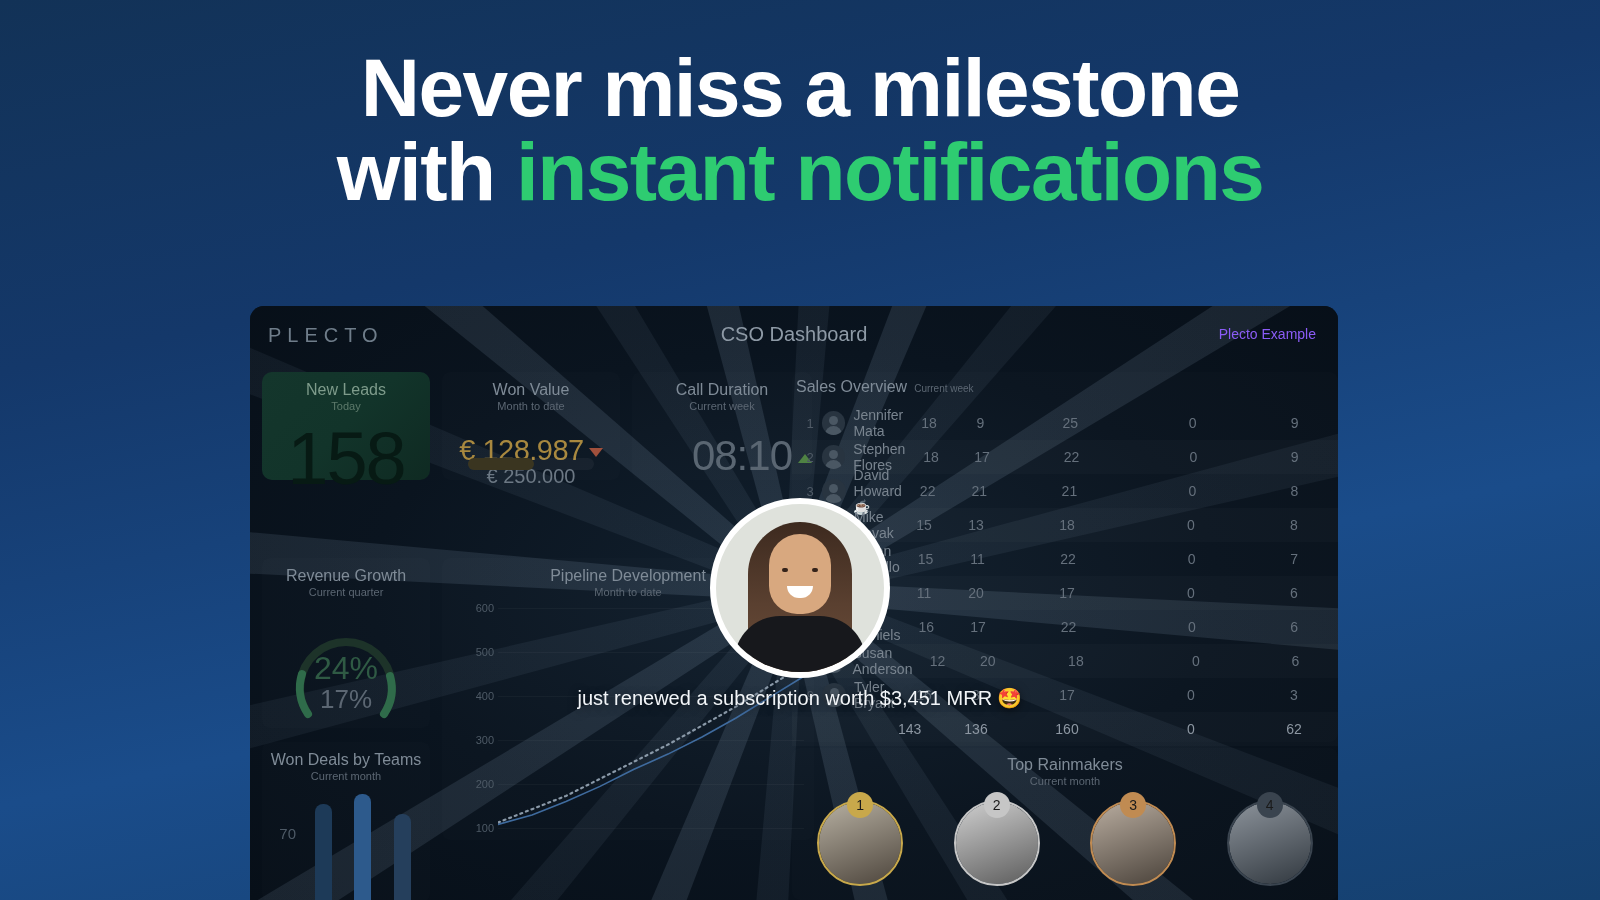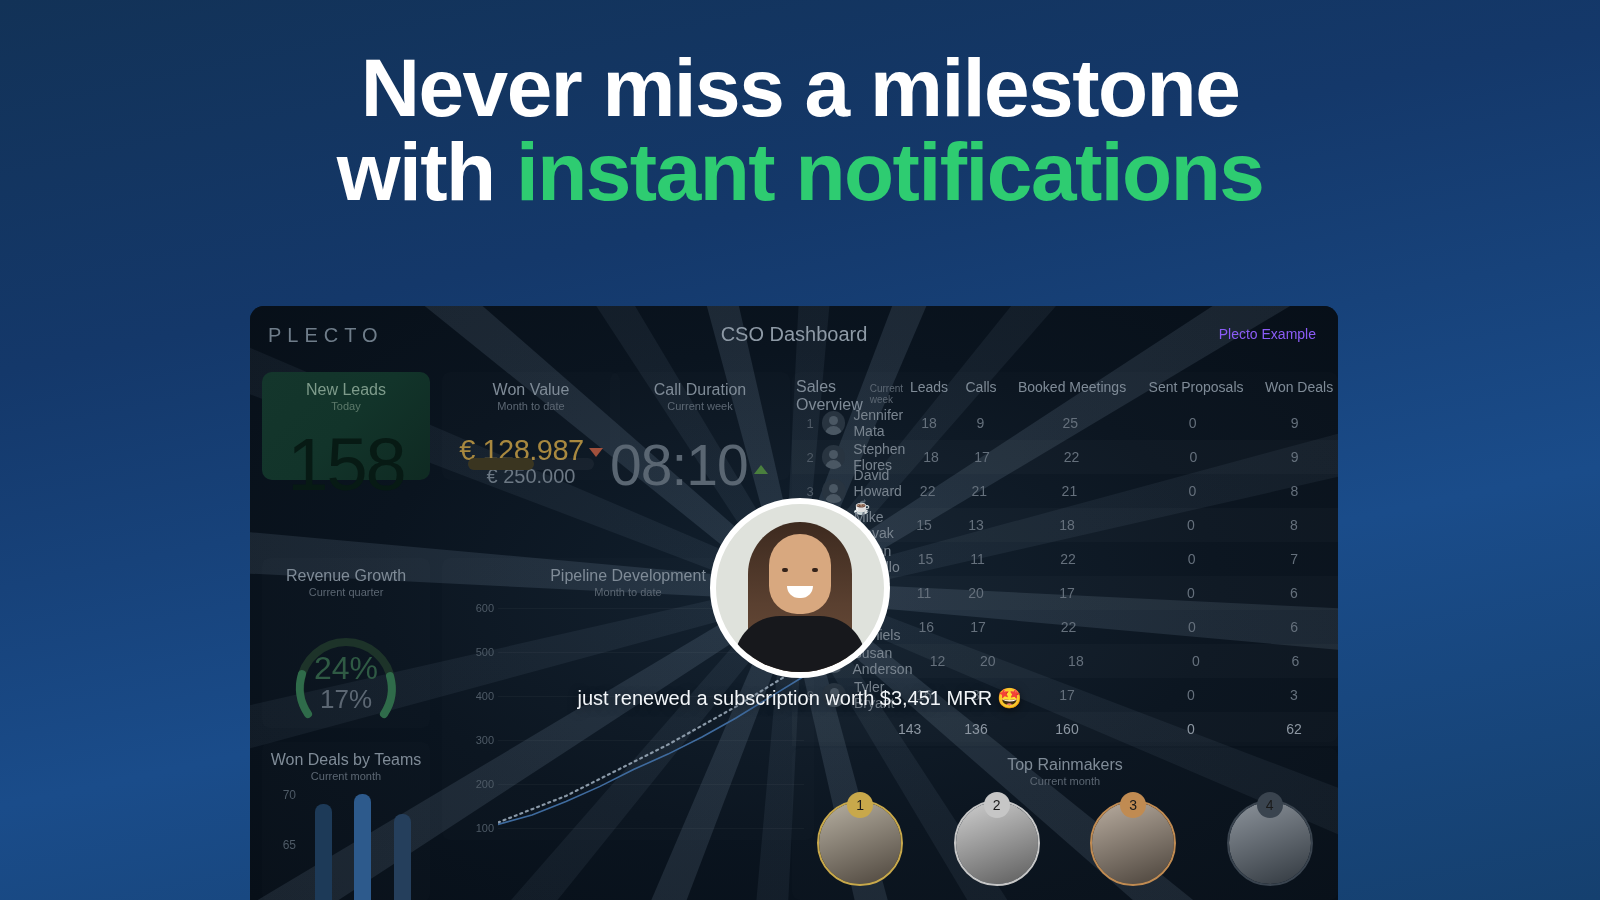--- a/index.html
+++ b/index.html
@@ -58,40 +58,40 @@
   .w-title { text-align:center; font-size:16px; color:#7f8b97; }
   .w-sub   { text-align:center; font-size:11px; color:#5c6773; margin-top:1px; }
 
   
   #newLeads { left:12px; top:66px; width:168px; height:108px;
      background:linear-gradient(135deg,#14362c 0%,#12342a 50%,#0f2a22 100%);
      border-radius:10px; }
   #newLeads .w-title { padding-top:9px; color:#7e9b8b; }
   #newLeads .w-sub { color:#5d7a6b; }
   .big-num { text-align:center; font-size:74px; font-weight:300; color:#071a14;
-     line-height:1; margin-top:16px; letter-spacing:-2px; }
+     line-height:1; margin-top:10px; letter-spacing:-2px; }
 
   
   #wonValue { left:192px; top:66px; width:178px; height:108px; }
   #wonValue .w-title { padding-top:9px; }
   .wv-main { text-align:center; font-size:29px; color:#a8883f; font-weight:300;
      margin-top:22px; letter-spacing:-.5px; }
   .wv-arrow { display:inline-block; width:0;height:0; margin-left:5px;
      border-left:7px solid transparent;border-right:7px solid transparent;
      border-top:9px solid #a0503c; vertical-align:middle; }
   .wv-sub { text-align:center; font-size:20px; color:#6c7884; font-weight:300; margin-top:-2px; }
   .wv-bar { position:absolute; left:26px; bottom:10px; width:126px; height:12px;
      border-radius:6px; background:rgba(255,255,255,0.045); }
   .wv-bar i { position:absolute; left:0; top:0; height:100%; width:52%;
      border-radius:6px; background:#3a3520; }
 
   
-  #callDur { left:360px; top:66px; width:180px; height:108px; }
+  #callDur { left:382px; top:66px; width:180px; height:108px; }
   #callDur .w-title { padding-top:9px; }
-  .cd-val { text-align:left; font-size:57px; font-weight:300; color:#5a6672;
+  .cd-val { text-align:right; font-size:42px; font-weight:300; color:#5a6672;
      margin-top:20px; letter-spacing:-1px; }
   .cd-arrow { display:inline-block; width:0;height:0; margin-left:6px;
      border-left:7px solid transparent;border-right:7px solid transparent;
      border-bottom:9px solid #4a7f3e; vertical-align:middle; }
 
   
   #revGrowth { left:12px; top:252px; width:168px; height:170px; }
   #revGrowth .w-title { padding-top:9px; }
   .gauge { position:relative; width:120px; height:120px; margin:16px auto 0; }
   .gauge svg { position:absolute; inset:0; }
@@ -105,21 +105,21 @@
   #pipeline .w-title { padding-top:9px; }
   .axis-y { position:absolute; left:12px; top:44px; width:40px; }
   .axis-y div { font-size:11px; color:#4e5a66; text-align:right; height:44px; }
   .plot { position:absolute; left:56px; right:10px; top:44px; bottom:6px; }
   .plot .grid { position:absolute; left:0; right:0; height:1px; background:rgba(255,255,255,0.035); }
 
   
   #wonTeams { left:12px; top:436px; width:168px; height:160px; }
   #wonTeams .w-title { padding-top:9px; }
   .bt-axis { position:absolute; left:6px; top:46px; width:28px; }
-  .bt-axis div { font-size:12px; color:#4e5a66; text-align:right; height:50px; }
+  .bt-axis div { font-size:15px; color:#4e5a66; text-align:right; height:50px;margin-top:37px; }
   .bars { position:absolute; left:42px; right:8px; top:42px; bottom:0;
      display:flex; align-items:flex-end; justify-content:space-around; }
   .bar { width:17px; border-radius:8px 8px 0 0; }
 
   
   #salesTbl { left:542px; top:66px; width:546px; height:370px; }
   .tbl-head { position:absolute; left:0; top:6px; width:100%;
      display:flex; align-items:baseline; font-size:14px; color:#7f8b97; }
   .th-title { font-size:16px; padding-left:4px; }
   .th-sub { font-size:10px; color:#5c6773; margin-left:7px; }
@@ -294,27 +294,20 @@
         <div class="bar" style="height: 83.3333%; background: rgb(29, 58, 88);"></div>
         <div class="bar" style="height: 91.6667%; background: rgb(45, 90, 140);"></div>
         <div class="bar" style="height: 75%; background: rgb(37, 63, 92);"></div>
       </div>
   </div>
 
   <div class="w" id="salesTbl">
     <div class="tbl-head">
       <span class="th-title">Sales Overview</span>
       <span class="th-sub">Current week</span>
-      <span class="th-cols" id="thCols">
-          <span class="c-leads">Leads</span>
-          <span class="c-calls">Calls</span>
-          <span class="c-meet">Booked Meetings</span>
-          <span class="c-prop">Sent Proposals</span>
-          <span class="c-won">Won Deals</span>
-        </span>
     </div>
     <div id="tblRows">
         <div class="trow" style="top: 34px;">
           <span class="t-rank">1</span>
           <span class="t-av"></span>
           <span class="t-name">Jennifer Mata</span>
           <span class="c-leads" style="text-align: center;">18</span>
           <span class="c-calls" style="text-align: center;">9</span>
           <span class="c-meet" style="text-align: center;">25</span>
           <span class="c-prop" style="text-align: center;">0</span>

